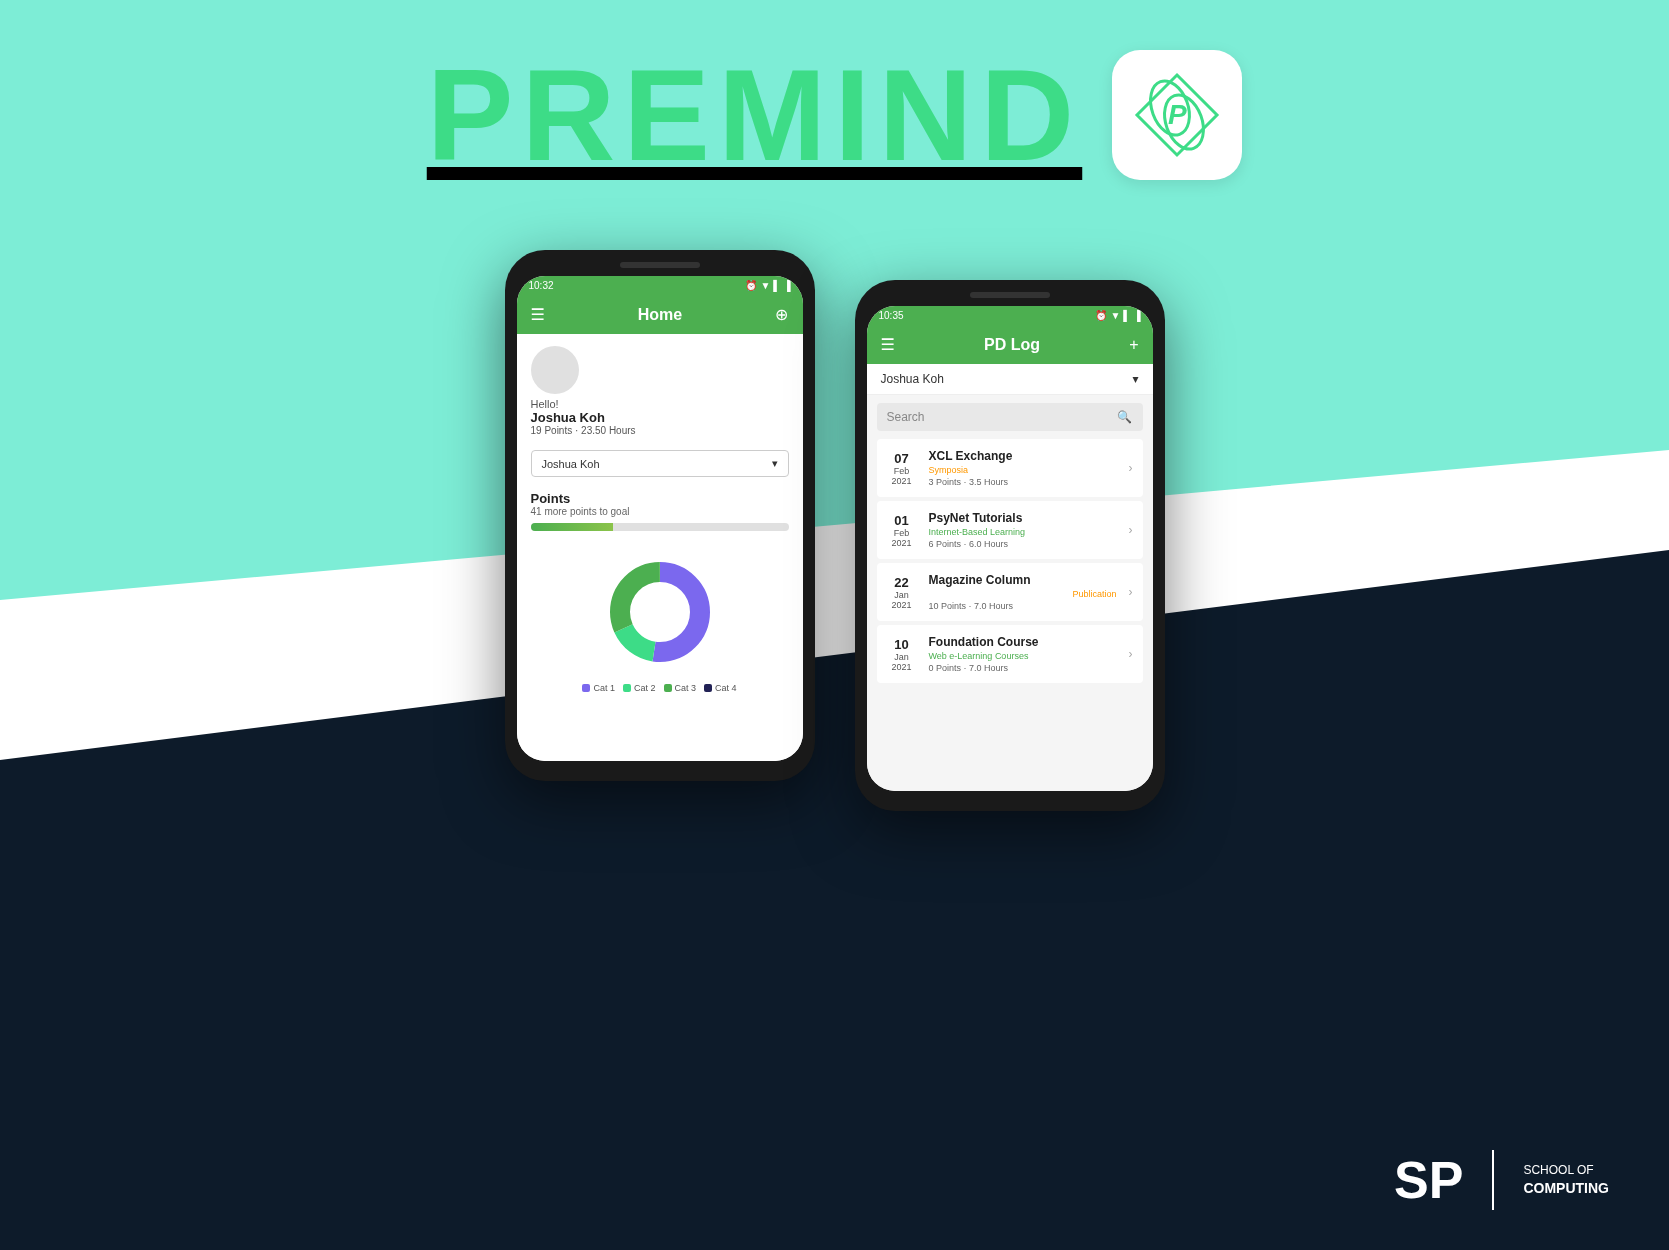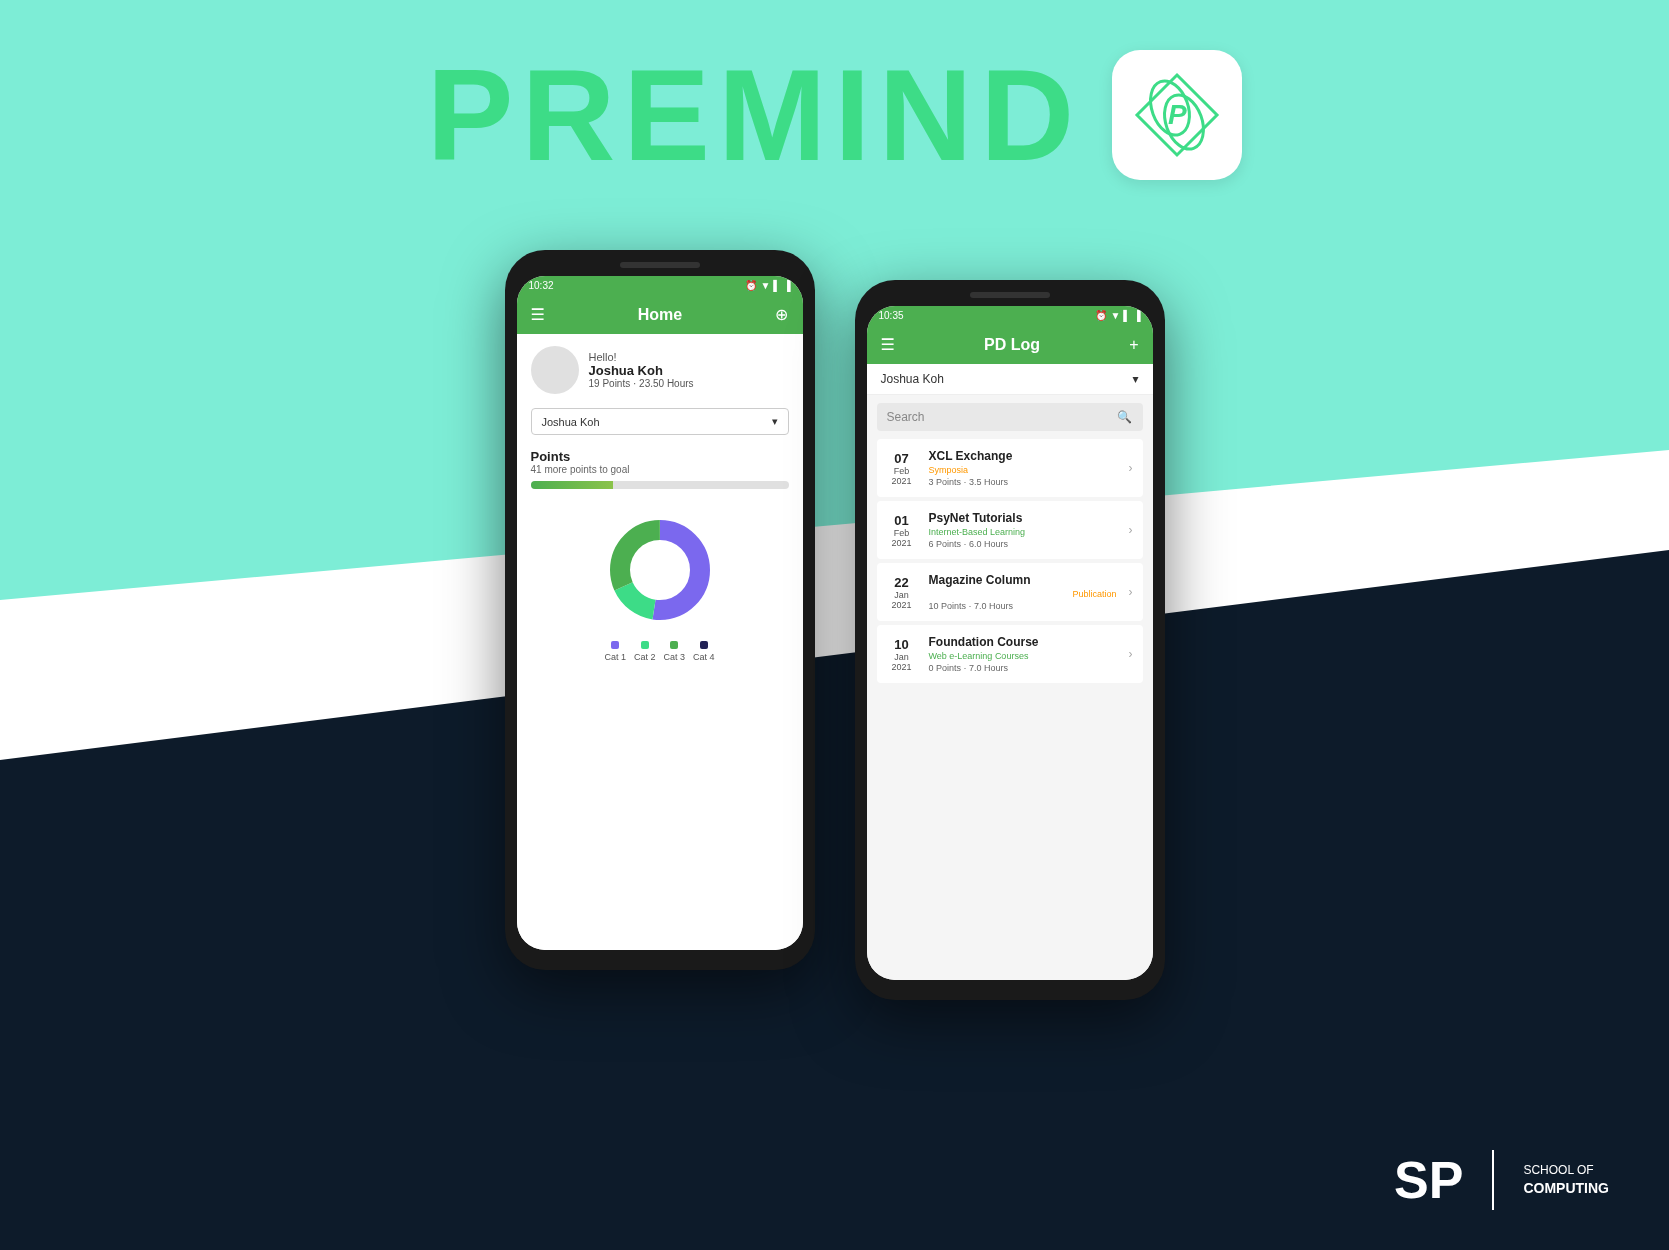--- a/index.html
+++ b/index.html
@@ -38,20 +38,21 @@
 
     
     .header {
       position: absolute;
       top: 50px;
       left: 0; right: 0;
       display: flex;
       justify-content: center;
       align-items: center;
       z-index: 10;
+      text-decoration: underline;
     }
     .brand-title {
       font-size: 130px;
       font-weight: 900;
       color: #3DDC87;
       letter-spacing: 8px;
       line-height: 1;
       margin-right: 30px;
     }
     .app-icon {
@@ -76,21 +77,21 @@
       left: 50%;
       transform: translateX(-50%);
       display: flex;
       gap: 40px;
       z-index: 10;
     }
 
     
     .phone {
       width: 310px;
-      height: 720px;
+      height: 531px;
       background: #1a1a1a;
       border-radius: 40px;
       padding: 12px;
       box-shadow: 0 20px 60px rgba(0,0,0,0.5);
       position: relative;
     }
     .phone-notch-bar {
       width: 80px;
       height: 6px;
       background: #333;
@@ -145,24 +146,24 @@
     .screen-content {
       flex: 1;
       overflow: hidden;
       background: white;
       padding: 0;
     }
 
     
     .home-profile {
       display: flex;
-      align-items: center;
-      gap: 10px;
+      gap: 4px;
       padding: 12px 14px 8px;
       background: white;
+      flex-direction: column;
     }
     .avatar-circle {
       width: 48px;
       height: 48px;
       border-radius: 50%;
       background: #e0e0e0;
       flex-shrink: 0;
     }
     .profile-info .hello { font-size: 11px; color: #555; }
     .profile-info .name { font-size: 13px; font-weight: bold; color: #222; }
@@ -228,21 +229,20 @@
       display: flex;
       gap: 8px;
       margin-top: 6px;
       font-size: 9px;
       color: #555;
     }
     .legend-item {
       display: flex;
       align-items: center;
       gap: 3px;
-      flex-direction: column;
     }
     .legend-dot {
       width: 8px;
       height: 8px;
     }
 
     
     .hours-section {
       padding: 8px 14px 4px;
       background: white;

